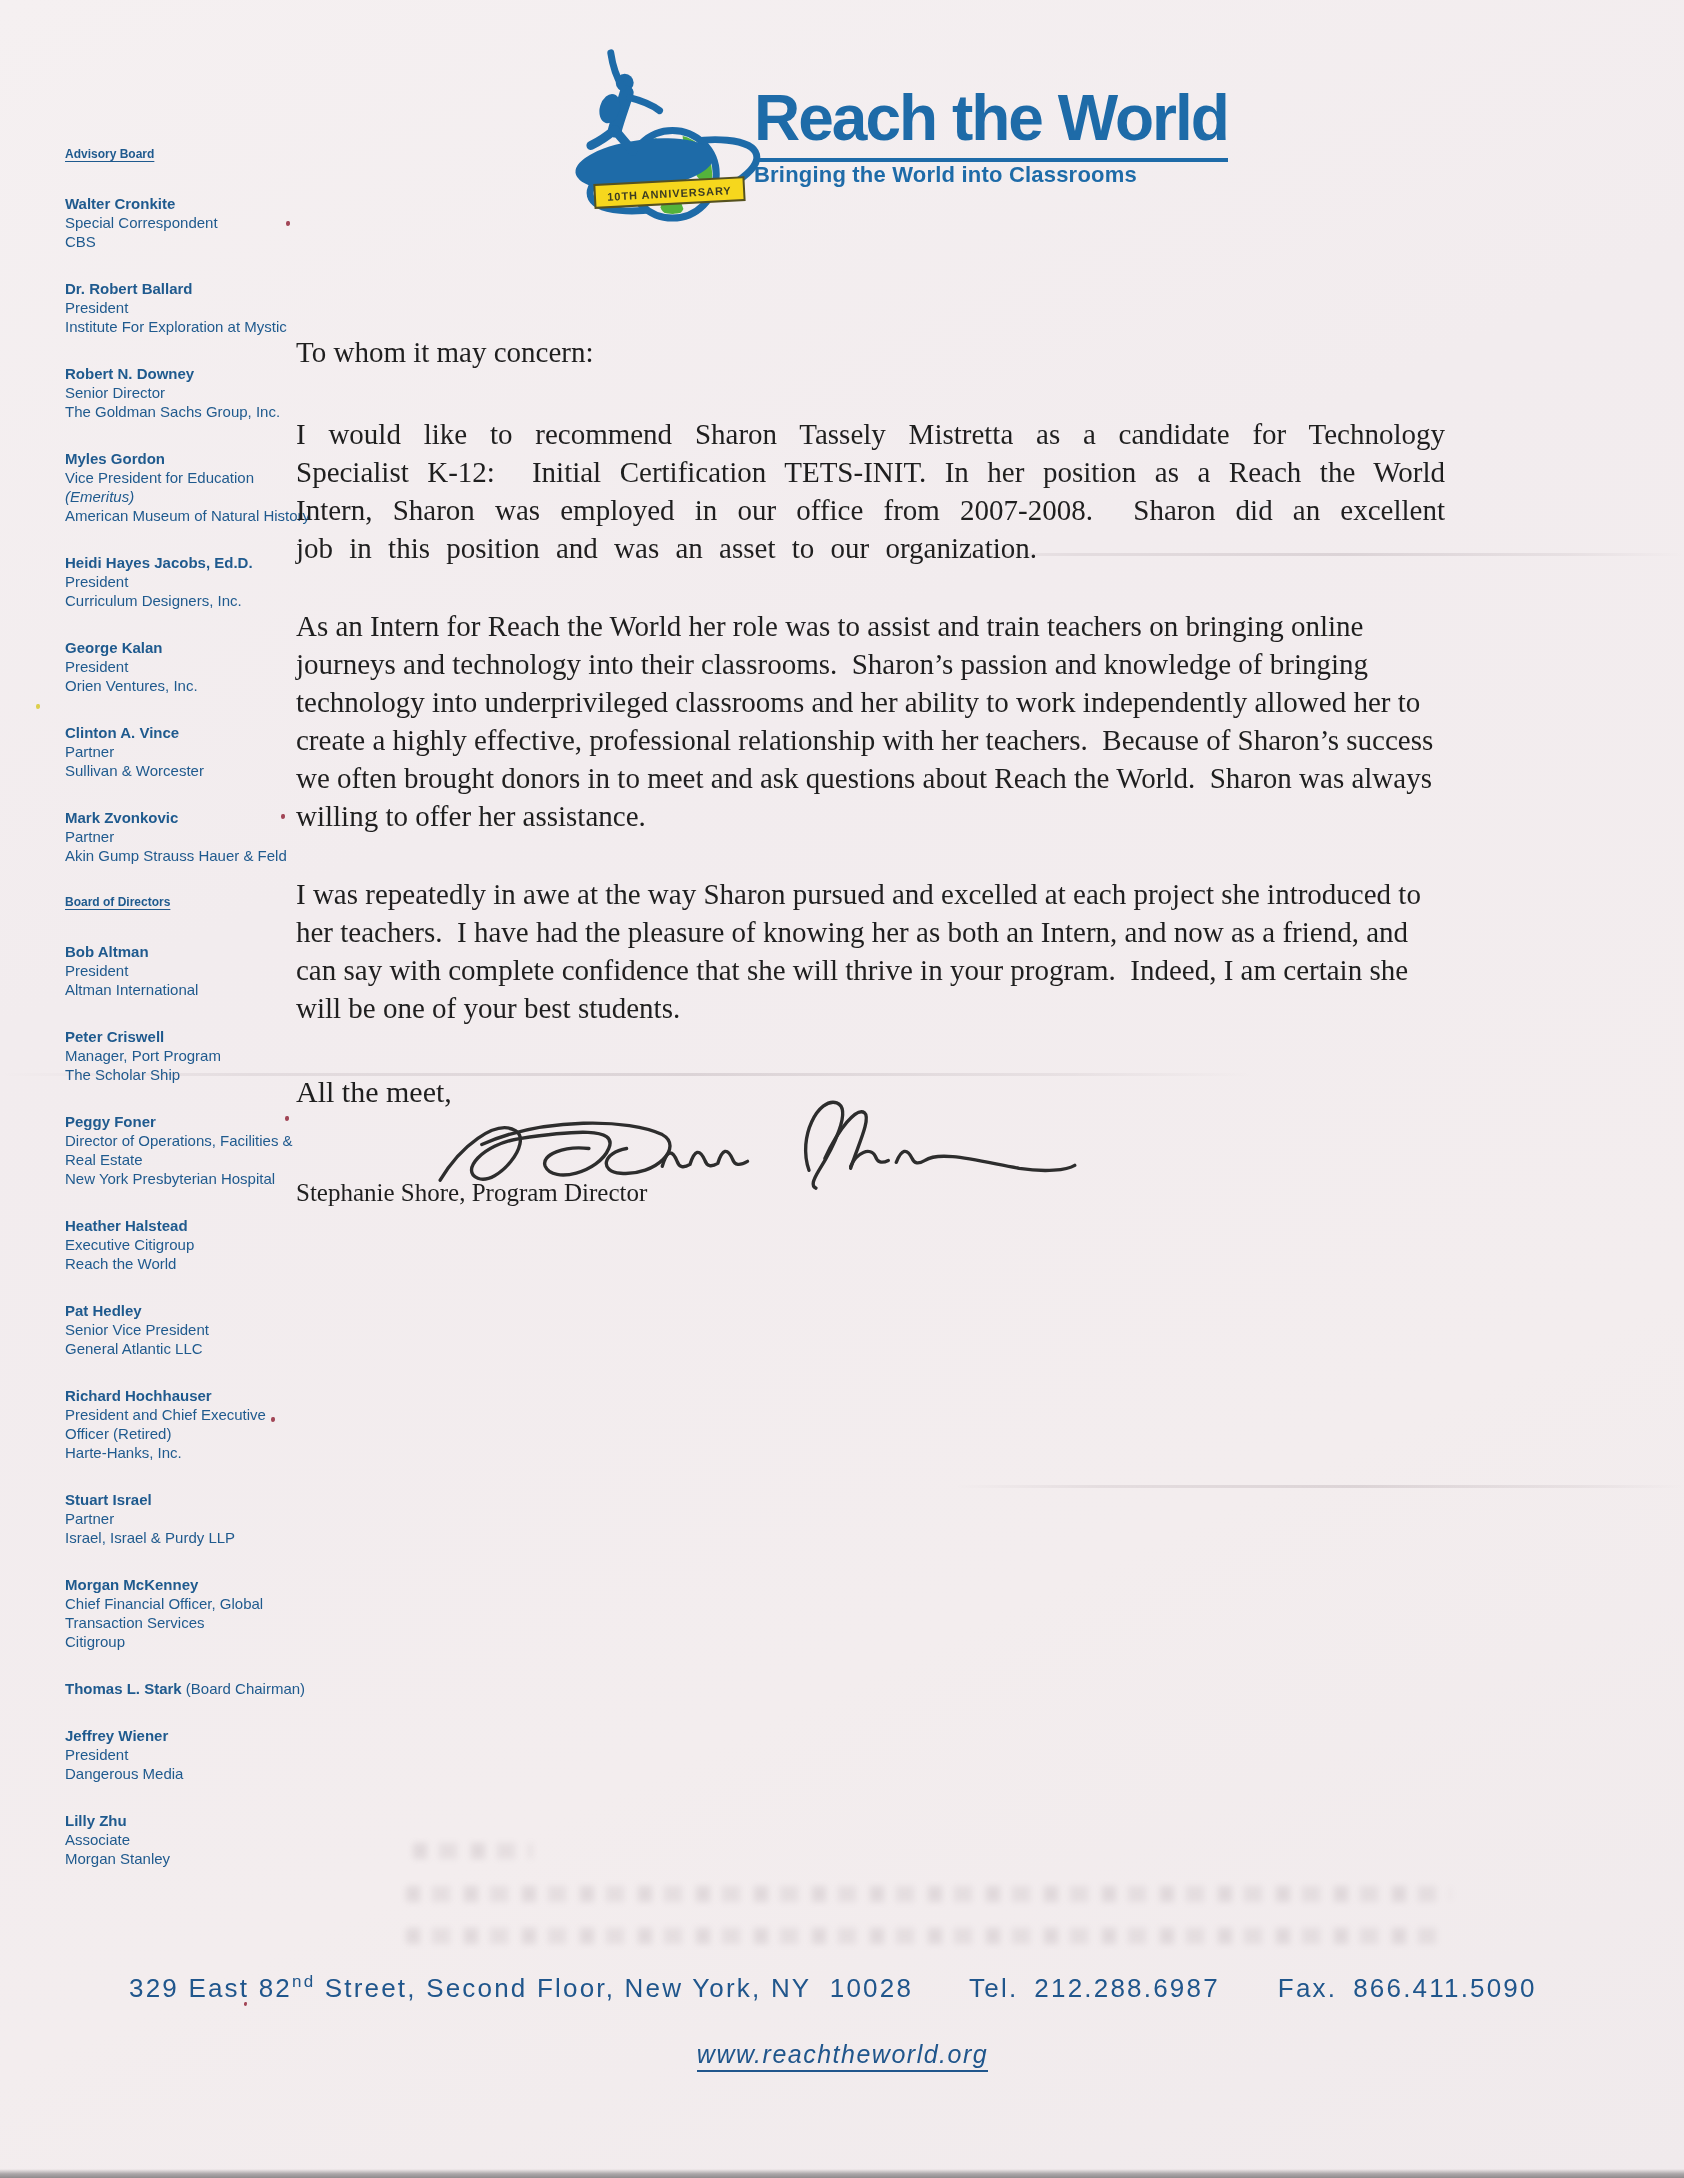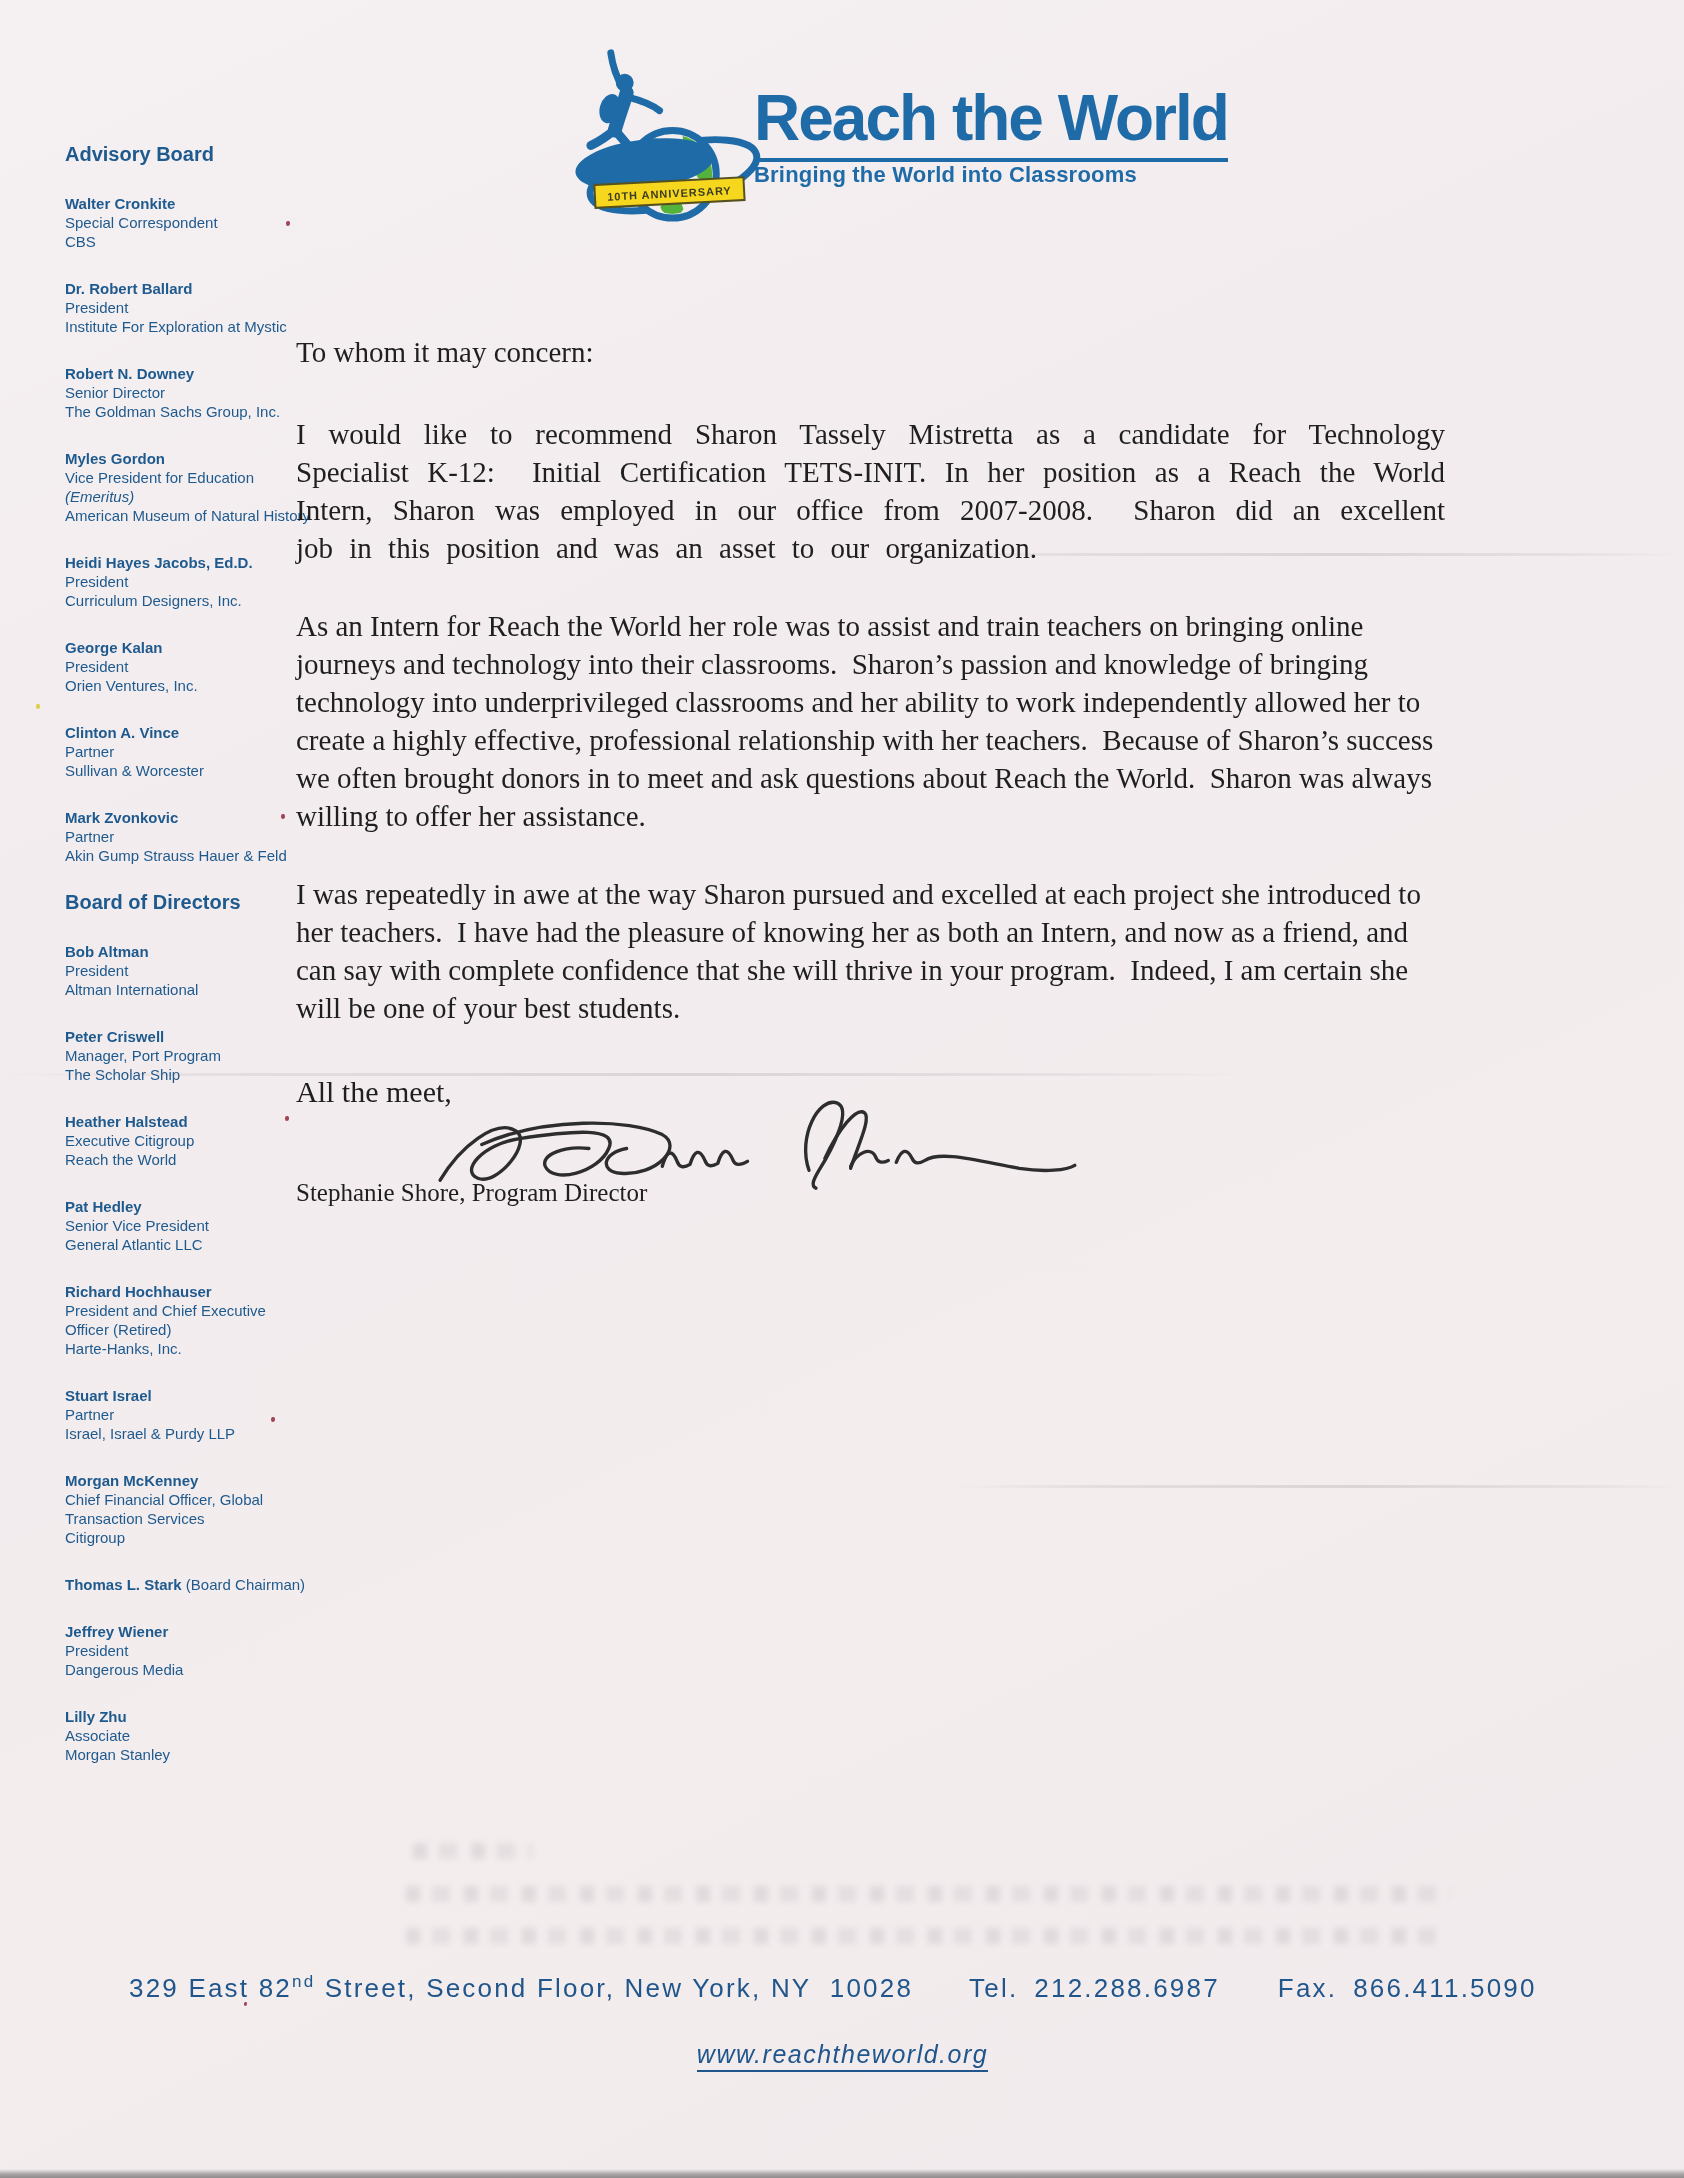--- a/index.html
+++ b/index.html
@@ -21,22 +21,22 @@
     border-bottom:4px solid #1e6ba8;padding-bottom:8px;
   }
   .brand-tag{font-size:22px;font-weight:bold;color:#1e6ba8;letter-spacing:0.2px;}
 
   
   .sidebar{
     position:absolute;left:65px;top:145px;width:234px;
     color:#1f5a8e;font-size:15px;line-height:19px;
   }
   .section-heading{
-    font-size:20px;font-weight:bold;
-    text-underline-offset:3px;
+    font-size:12px;font-weight:bold;
+    text-decoration:underline;text-underline-offset:3px;
     margin-bottom:30px;
   }
   .section-heading:not(:first-child){margin-top:28px;}
   .member{margin-bottom:28px;}
   .member-name{font-weight:bold;white-space:nowrap;}
   .name-suffix{font-weight:normal;}
   .member-line{white-space:nowrap;}
   .member-line.italic{font-style:italic;}
 
   
@@ -182,20 +182,26 @@
       <div class="section-heading">Board of Directors</div>
       <div class="member">
         <div class="member-name">Bob Altman</div>
         <div class="member-line">President</div>
         <div class="member-line">Altman International</div>
       </div>
       <div class="member">
         <div class="member-name">Peter Criswell</div>
         <div class="member-line">Manager, Port Program</div>
         <div class="member-line">The Scholar Ship</div>
+      </div>
+      <div class="member">
+        <div class="member-name">Peggy Foner</div>
+        <div class="member-line">Director of Operations, Facilities &amp;</div>
+        <div class="member-line">Real Estate</div>
+        <div class="member-line">New York Presbyterian Hospital</div>
       </div>
       <div class="member">
         <div class="member-name">Heather Halstead</div>
         <div class="member-line">Executive Citigroup</div>
         <div class="member-line">Reach the World</div>
       </div>
       <div class="member">
         <div class="member-name">Pat Hedley</div>
         <div class="member-line">Senior Vice President</div>
         <div class="member-line">General Atlantic LLC</div>

